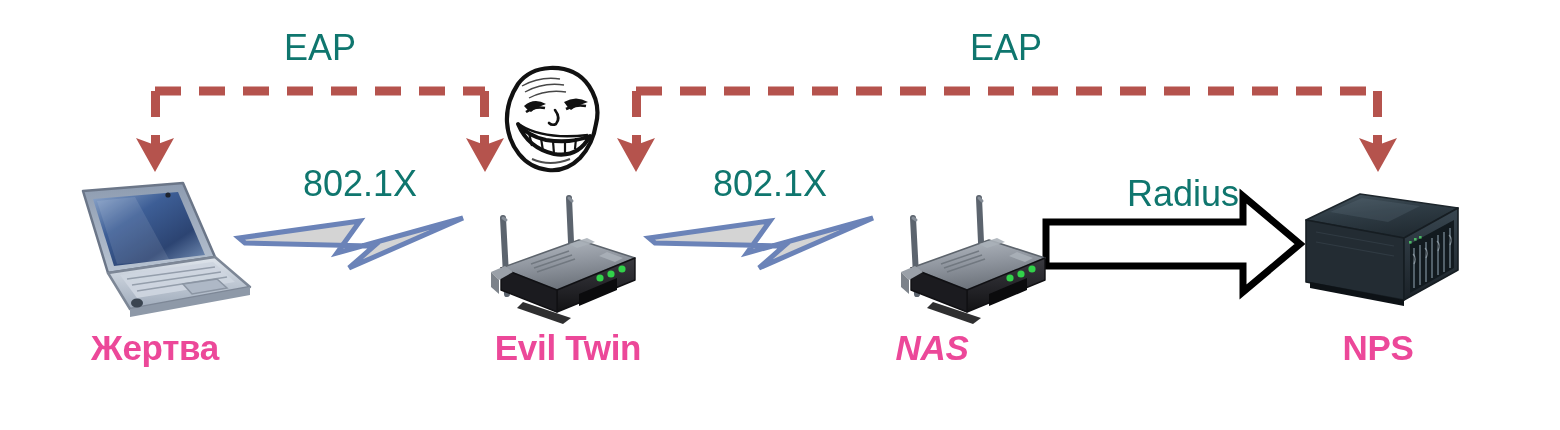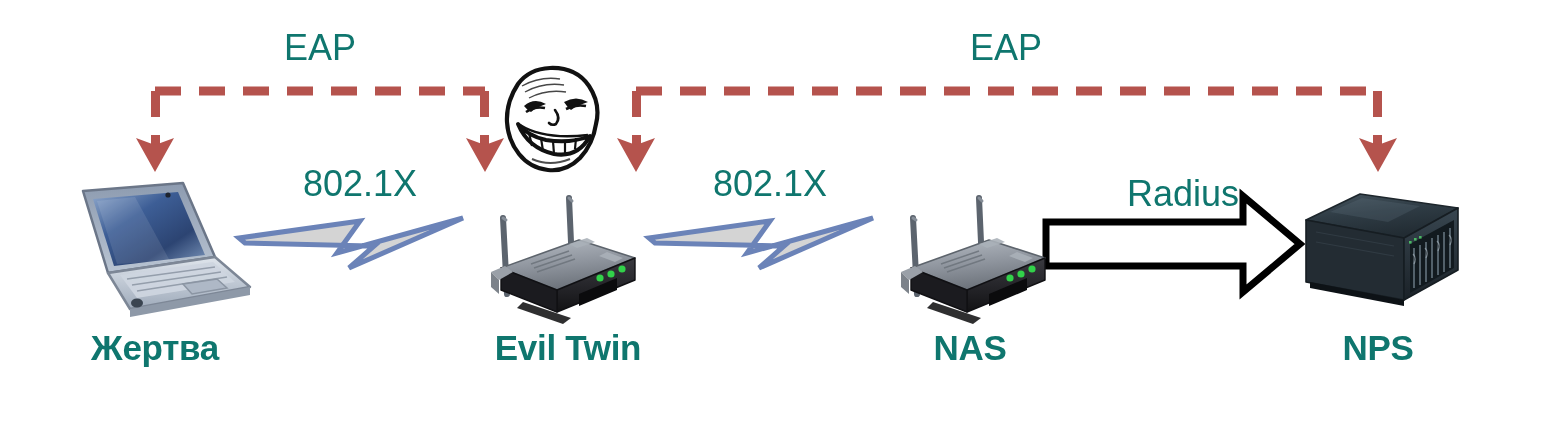--- a/index.html
+++ b/index.html
@@ -23,21 +23,21 @@
     top: 0;
     width: 1560px;
     height: 430px;
   }
   .node-label {
     position: absolute;
     text-align: center;
     font-family: "Liberation Sans", sans-serif;
     font-weight: bold;
     font-size: 35px;
-    color: #0f766e;
+    color: #ec4899;
     letter-spacing: -0.3px;
     white-space: nowrap;
     line-height: 1;
   }
   .link-label {
     position: absolute;
     text-align: center;
     font-family: "Liberation Sans", sans-serif;
     font-weight: normal;
     font-size: 36px;
@@ -293,17 +293,17 @@
   <div class="link-label" style="left:240px; top:166px; width:240px;">802.1X</div>
 
   <div class="link-label" style="left:650px; top:166px; width:240px;">802.1X</div>
 
   <div class="link-label" style="left:1063px; top:164px; width:240px;margin-top:12px;">Radius</div>
 
   <div class="node-label" style="left:15px; top:330px; width:280px;">Жертва</div>
 
   <div class="node-label" style="left:428px; top:330px; width:280px;">Evil Twin</div>
 
-  <div class="node-label" style="left:830px; top:330px; width:280px;">NAS</div>
+  <div class="node-label" style="left:792px; top:330px; width:280px;font-style:italic;">NAS</div>
 
   <div class="node-label" style="left:1238px; top:330px; width:280px;">NPS</div>
 
 </div>
 
 </body></html>

